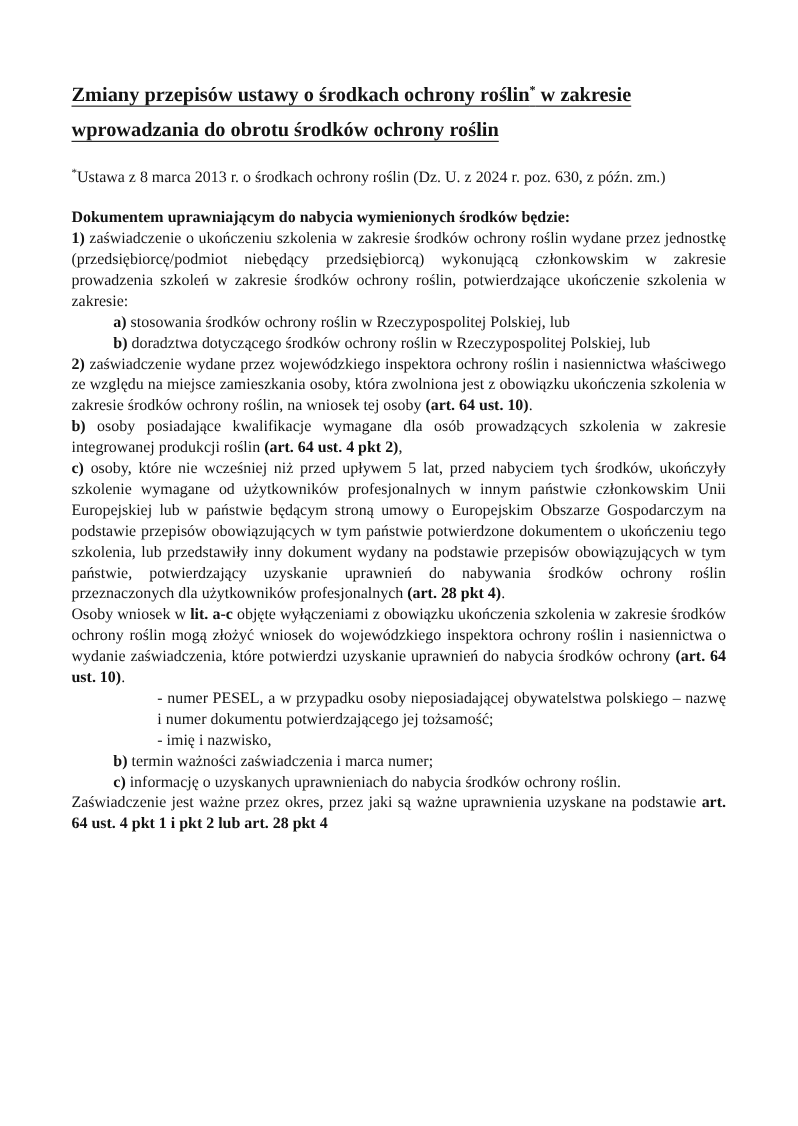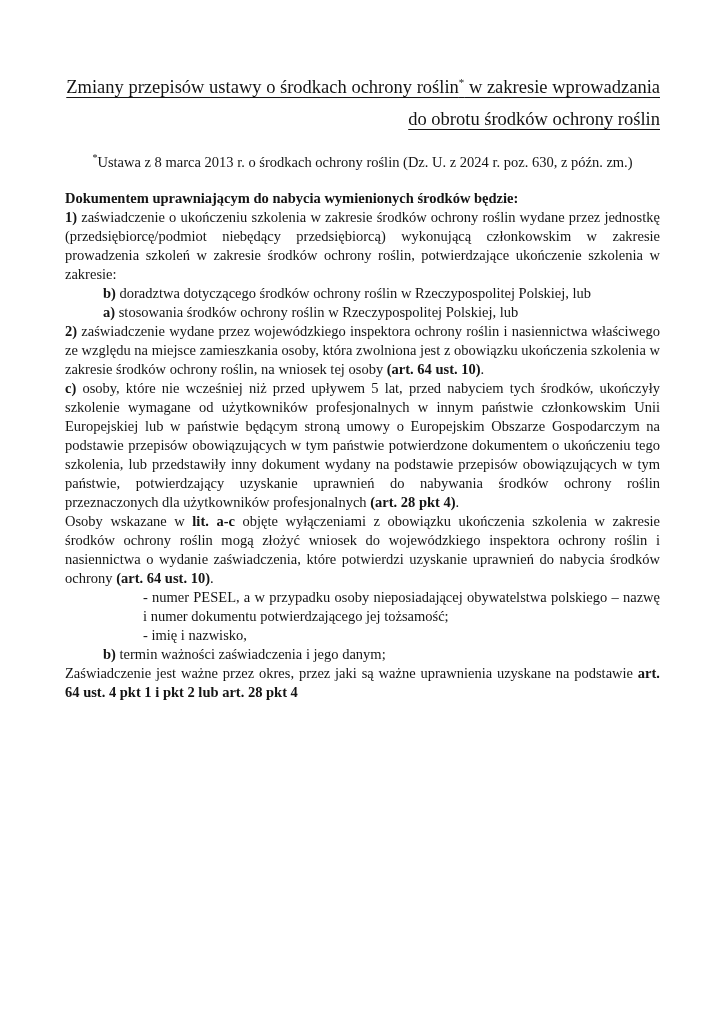--- a/index.html
+++ b/index.html
@@ -16,31 +16,30 @@
     padding: 66px 65px 0 65px;
     background: #ffffff;
     color: #141414;
     font-family: "Liberation Serif", "DejaVu Serif", serif;
     font-size: 14.5px;
     line-height: 19px;
     overflow: hidden;
   }
   .doc-title {
     margin: 0 0 13px 0;
-    text-align: right;
-    font-weight: normal;
+    text-align: left;
+    font-weight: bold;
     font-size: 18.5px;
     line-height: 32px;
     text-decoration: underline;
     text-underline-offset: 4px;
   }
   .doc-title sup { font-size: 11px; }
   .footnote {
     margin: 0 0 17px 0;
-    text-align: center;
   }
   .footnote sup { font-size: 10px; }
   .para {
     margin: 0;
     text-align: justify;
   }
   .gap { margin-top: 0; }
   .indent-1 { padding-left: 38px; }
   .indent-2 { padding-left: 78px; }
   p b, .doc-title b { font-weight: bold; }
@@ -52,38 +51,40 @@
 
   <h1 class="doc-title"><span>Zmiany przepisów ustawy o środkach ochrony roślin</span><sup>*</sup><span> w zakresie wprowadzania do obrotu środków ochrony roślin</span></h1>
 
   <p class="footnote"><sup>*</sup><span>Ustawa z 8 marca 2013 r. o środkach ochrony roślin (Dz. U. z 2024 r. poz. 630, z późn. zm.)</span></p>
 
 
   <p class="para gap"><b>Dokumentem uprawniającym do nabycia wymienionych środków będzie:</b></p>
 
   <p class="para"><b>1) </b><span>zaświadczenie o ukończeniu szkolenia w zakresie środków ochrony roślin wydane przez jednostkę (przedsiębiorcę/podmiot niebędący przedsiębiorcą) wykonującą członkowskim w zakresie prowadzenia szkoleń w zakresie środków ochrony roślin, potwierdzające ukończenie szkolenia w zakresie:</span></p>
 
+  <p class="para indent-1"><b>a) </b><span>stosowania środków ochrony roślin w Rzeczypospolitej Polskiej, lub</span></p>
+
   <p class="para indent-1"><b>b) </b><span>doradztwa dotyczącego środków ochrony roślin w Rzeczypospolitej Polskiej, lub</span></p>
-
-  <p class="para indent-1"><b>a) </b><span>stosowania środków ochrony roślin w Rzeczypospolitej Polskiej, lub</span></p>
 
 
   <p class="para gap"><b>2) </b><span>zaświadczenie wydane przez wojewódzkiego inspektora ochrony roślin i nasiennictwa właściwego ze względu na miejsce zamieszkania osoby, która zwolniona jest z obowiązku ukończenia szkolenia w zakresie środków ochrony roślin, na wniosek tej osoby </span><b>(art. 64 ust. 10)</b><span>.</span></p>
 
 
 
+  <p class="para"><b>b) </b><span>osoby posiadające kwalifikacje wymagane dla osób prowadzących szkolenia w zakresie integrowanej produkcji roślin </span><b>(art. 64 ust. 4 pkt 2)</b><span>,</span></p>
 
   <p class="para"><b>c) </b><span>osoby, które nie wcześniej niż przed upływem 5 lat, przed nabyciem tych środków, ukończyły szkolenie wymagane od użytkowników profesjonalnych w innym państwie członkowskim Unii Europejskiej lub w państwie będącym stroną umowy o Europejskim Obszarze Gospodarczym na podstawie przepisów obowiązujących w tym państwie potwierdzone dokumentem o ukończeniu tego szkolenia, lub przedstawiły inny dokument wydany na podstawie przepisów obowiązujących w tym państwie, potwierdzający uzyskanie uprawnień do nabywania środków ochrony roślin przeznaczonych dla użytkowników profesjonalnych </span><b>(art. 28 pkt 4)</b><span>.</span></p>
 
-  <p class="para gap"><span>Osoby wskazane w </span><b>lit. a-c</b><span> objęte wyłączeniami z obowiązku ukończenia szkolenia w zakresie środków ochrony roślin mogą złożyć wniosek do wojewódzkiego inspektora ochrony roślin i nasiennictwa o wydanie zaświadczenia, które potwierdzi uzyskanie uprawnień do nabycia środków ochrony </span><b>(art. 64 ust. 10)</b><span>.</span></p>
+  <p class="para gap"><span>Osoby wniosek w </span><b>lit. a-c</b><span> objęte wyłączeniami z obowiązku ukończenia szkolenia w zakresie środków ochrony roślin mogą złożyć wniosek do wojewódzkiego inspektora ochrony roślin i nasiennictwa o wydanie zaświadczenia, które potwierdzi uzyskanie uprawnień do nabycia środków ochrony </span><b>(art. 64 ust. 10)</b><span>.</span></p>
 
 
 
   <p class="para indent-2"><span>- numer PESEL, a w przypadku osoby nieposiadającej obywatelstwa polskiego – nazwę i numer dokumentu potwierdzającego jej tożsamość;</span></p>
 
   <p class="para indent-2"><span>- imię i nazwisko,</span></p>
 
-  <p class="para indent-1"><b>b) </b><span>termin ważności zaświadczenia i jego danym;</span></p>
+  <p class="para indent-1"><b>b) </b><span>termin ważności zaświadczenia i marca numer;</span></p>
 
+  <p class="para indent-1"><b>c) </b><span>informację o uzyskanych uprawnieniach do nabycia środków ochrony roślin.</span></p>
 
   <p class="para gap"><span>Zaświadczenie jest ważne przez okres, przez jaki są ważne uprawnienia uzyskane na podstawie </span><b>art. 64 ust. 4 pkt 1 i pkt 2 lub art. 28 pkt 4</b></p>
 
 </div>
 
 </body></html>

